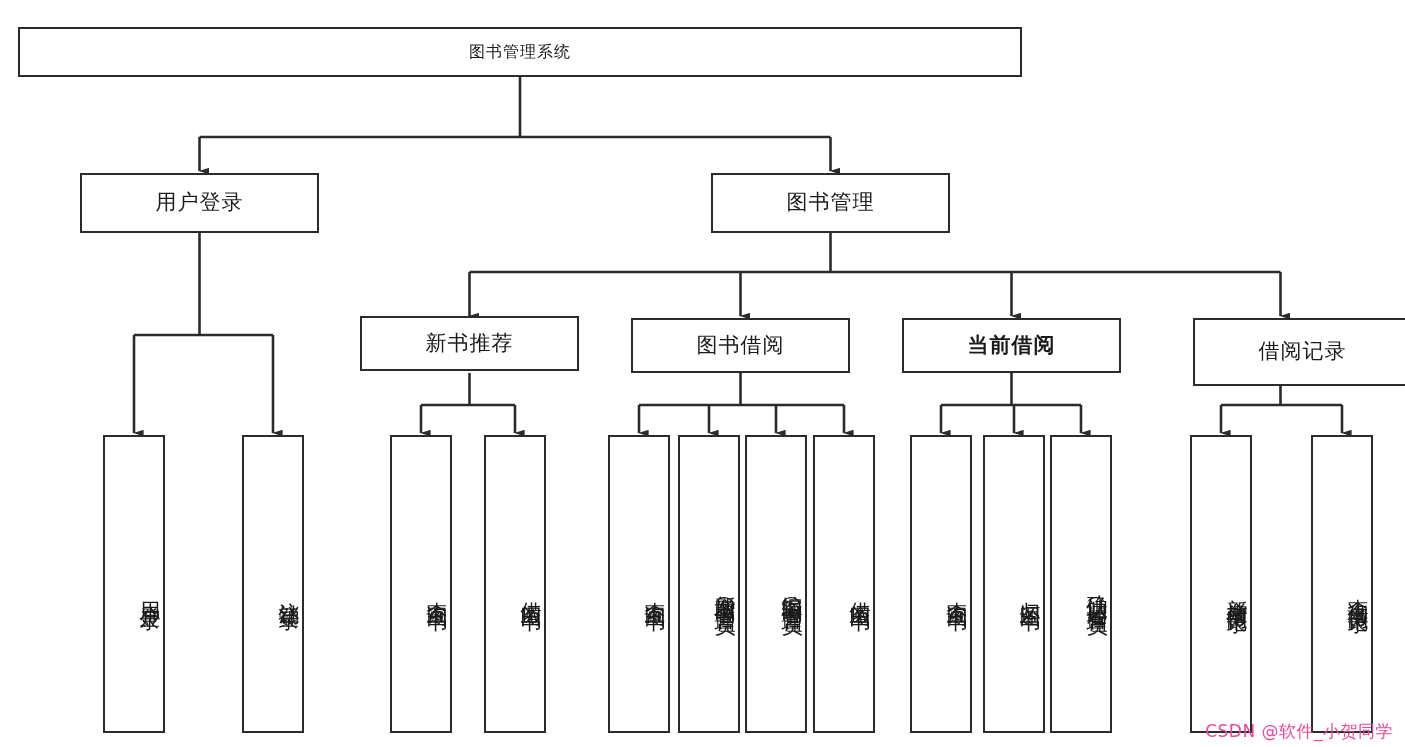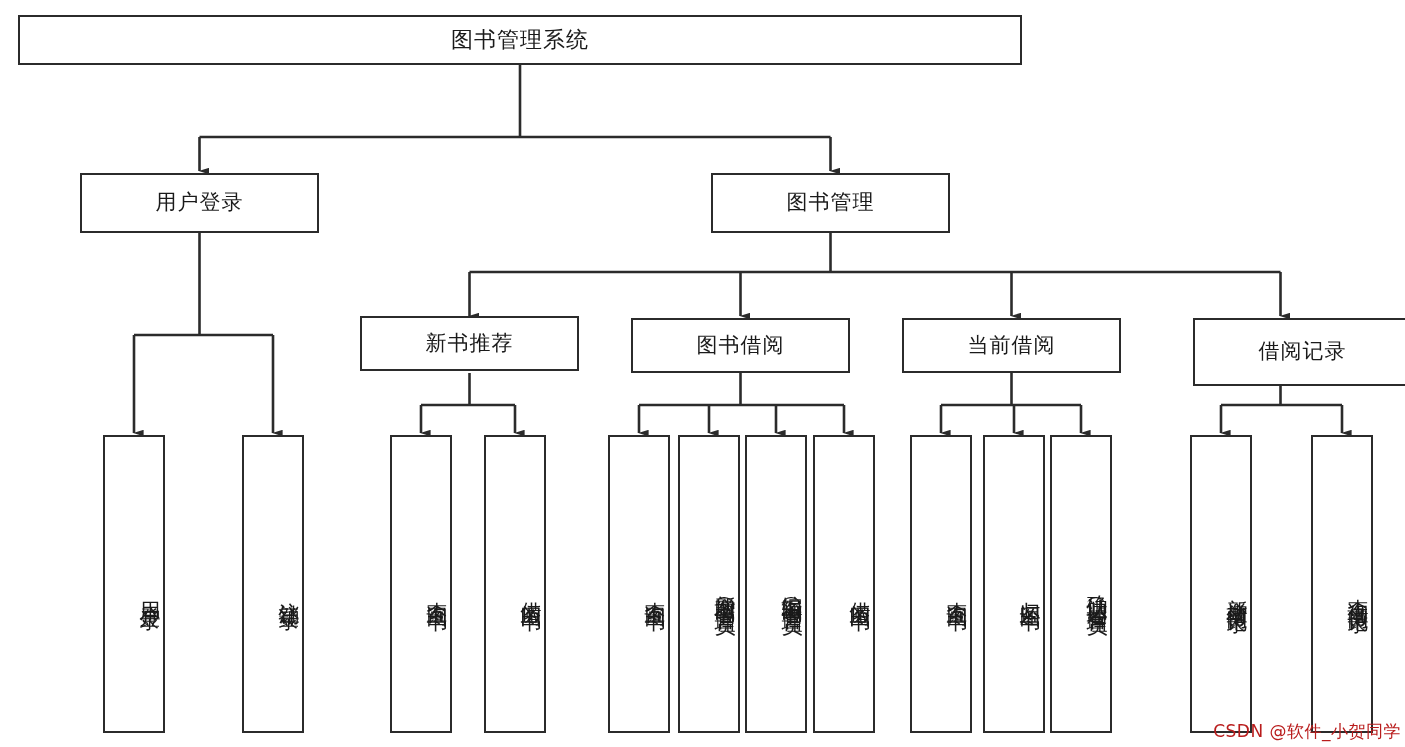--- a/index.html
+++ b/index.html
@@ -37,43 +37,44 @@
     text-align: center;
     color: #1a1a1a;
     z-index: 2;
   }
   .node.horiz {
     font-size: 21px;
     line-height: 1.2;
     letter-spacing: 1px;
   }
   .node.root {
-    font-size: 22px;
+    font-size: 16px;
+    margin-top: 12px;
   }
   .node.vert {
     writing-mode: vertical-rl;
     text-orientation: upright;
     font-size: 21px;
     line-height: 1.25;
     letter-spacing: 3px;
     padding-top: 14px;
     align-items: flex-start;
     justify-content: center;
   }
   .node.vert .vtext {
     writing-mode: vertical-rl;
     text-orientation: upright;
     white-space: nowrap;
   }
   #watermark {
     position: absolute;
-    right: 4px;
+    right: 12px;
     bottom: 4px;
     font-size: 17px;
-    color: #b91c1c;
+    color: #ec4899;
     letter-spacing: 0.5px;
     z-index: 5;
     white-space: nowrap;
     font-family: "DejaVu Sans", "Liberation Sans", sans-serif;
   }
 </style>
 </head>
 <body>
 
 <div id="canvas">
@@ -131,21 +132,21 @@
   <div class="node horiz" style="left: 711px; top: 173px; width: 239px; height: 60px; align-items: center;">
       <span>图书管理</span>
     </div>
 
   <div class="node horiz" style="left: 360px; top: 316px; width: 219px; height: 55px;">
       <span>新书推荐</span>
     </div>
   <div class="node horiz" style="left: 631px; top: 318px; width: 219px; height: 55px;">
       <span>图书借阅</span>
     </div>
-  <div class="node horiz" style="left: 902px; top: 318px; width: 219px; height: 55px;">
+  <div class="node horiz" style="left: 902px; top: 318px; width: 219px; height: 55px; font-weight: bold;">
       <span>当前借阅</span>
     </div>
   <div class="node horiz" style="left: 1193px; top: 318px; width: 219px; height: 68px;">
       <span>借阅记录</span>
     </div>
 
   <div class="node vert" style="left: 103px; top: 435px; width: 62px; height: 298px;">
     <span class="vtext">用户登录</span>
     </div>
   <div class="node vert" style="left: 242px; top: 435px; width: 62px; height: 298px;">

